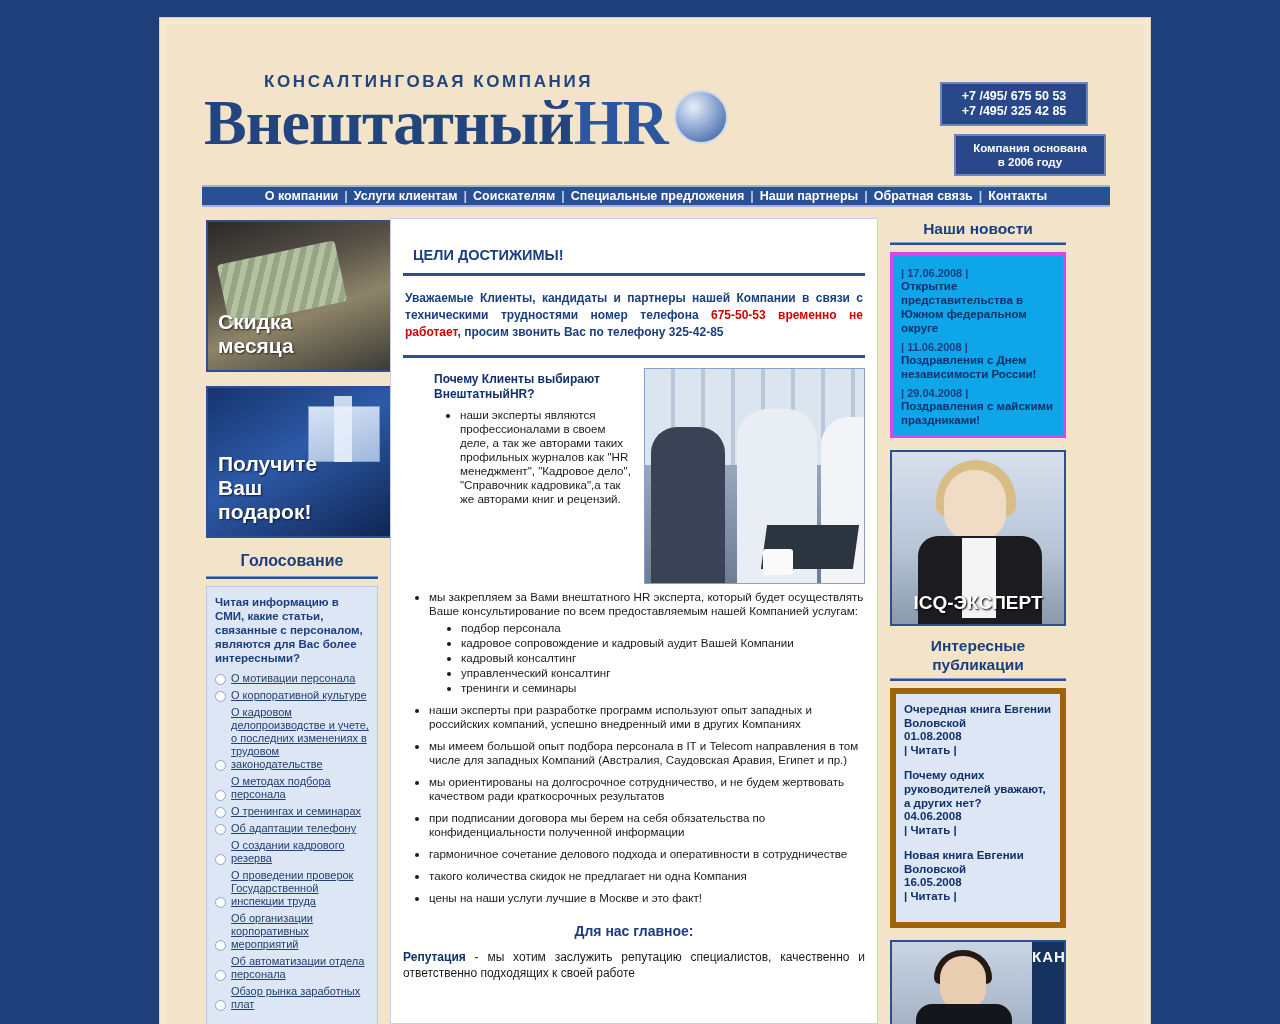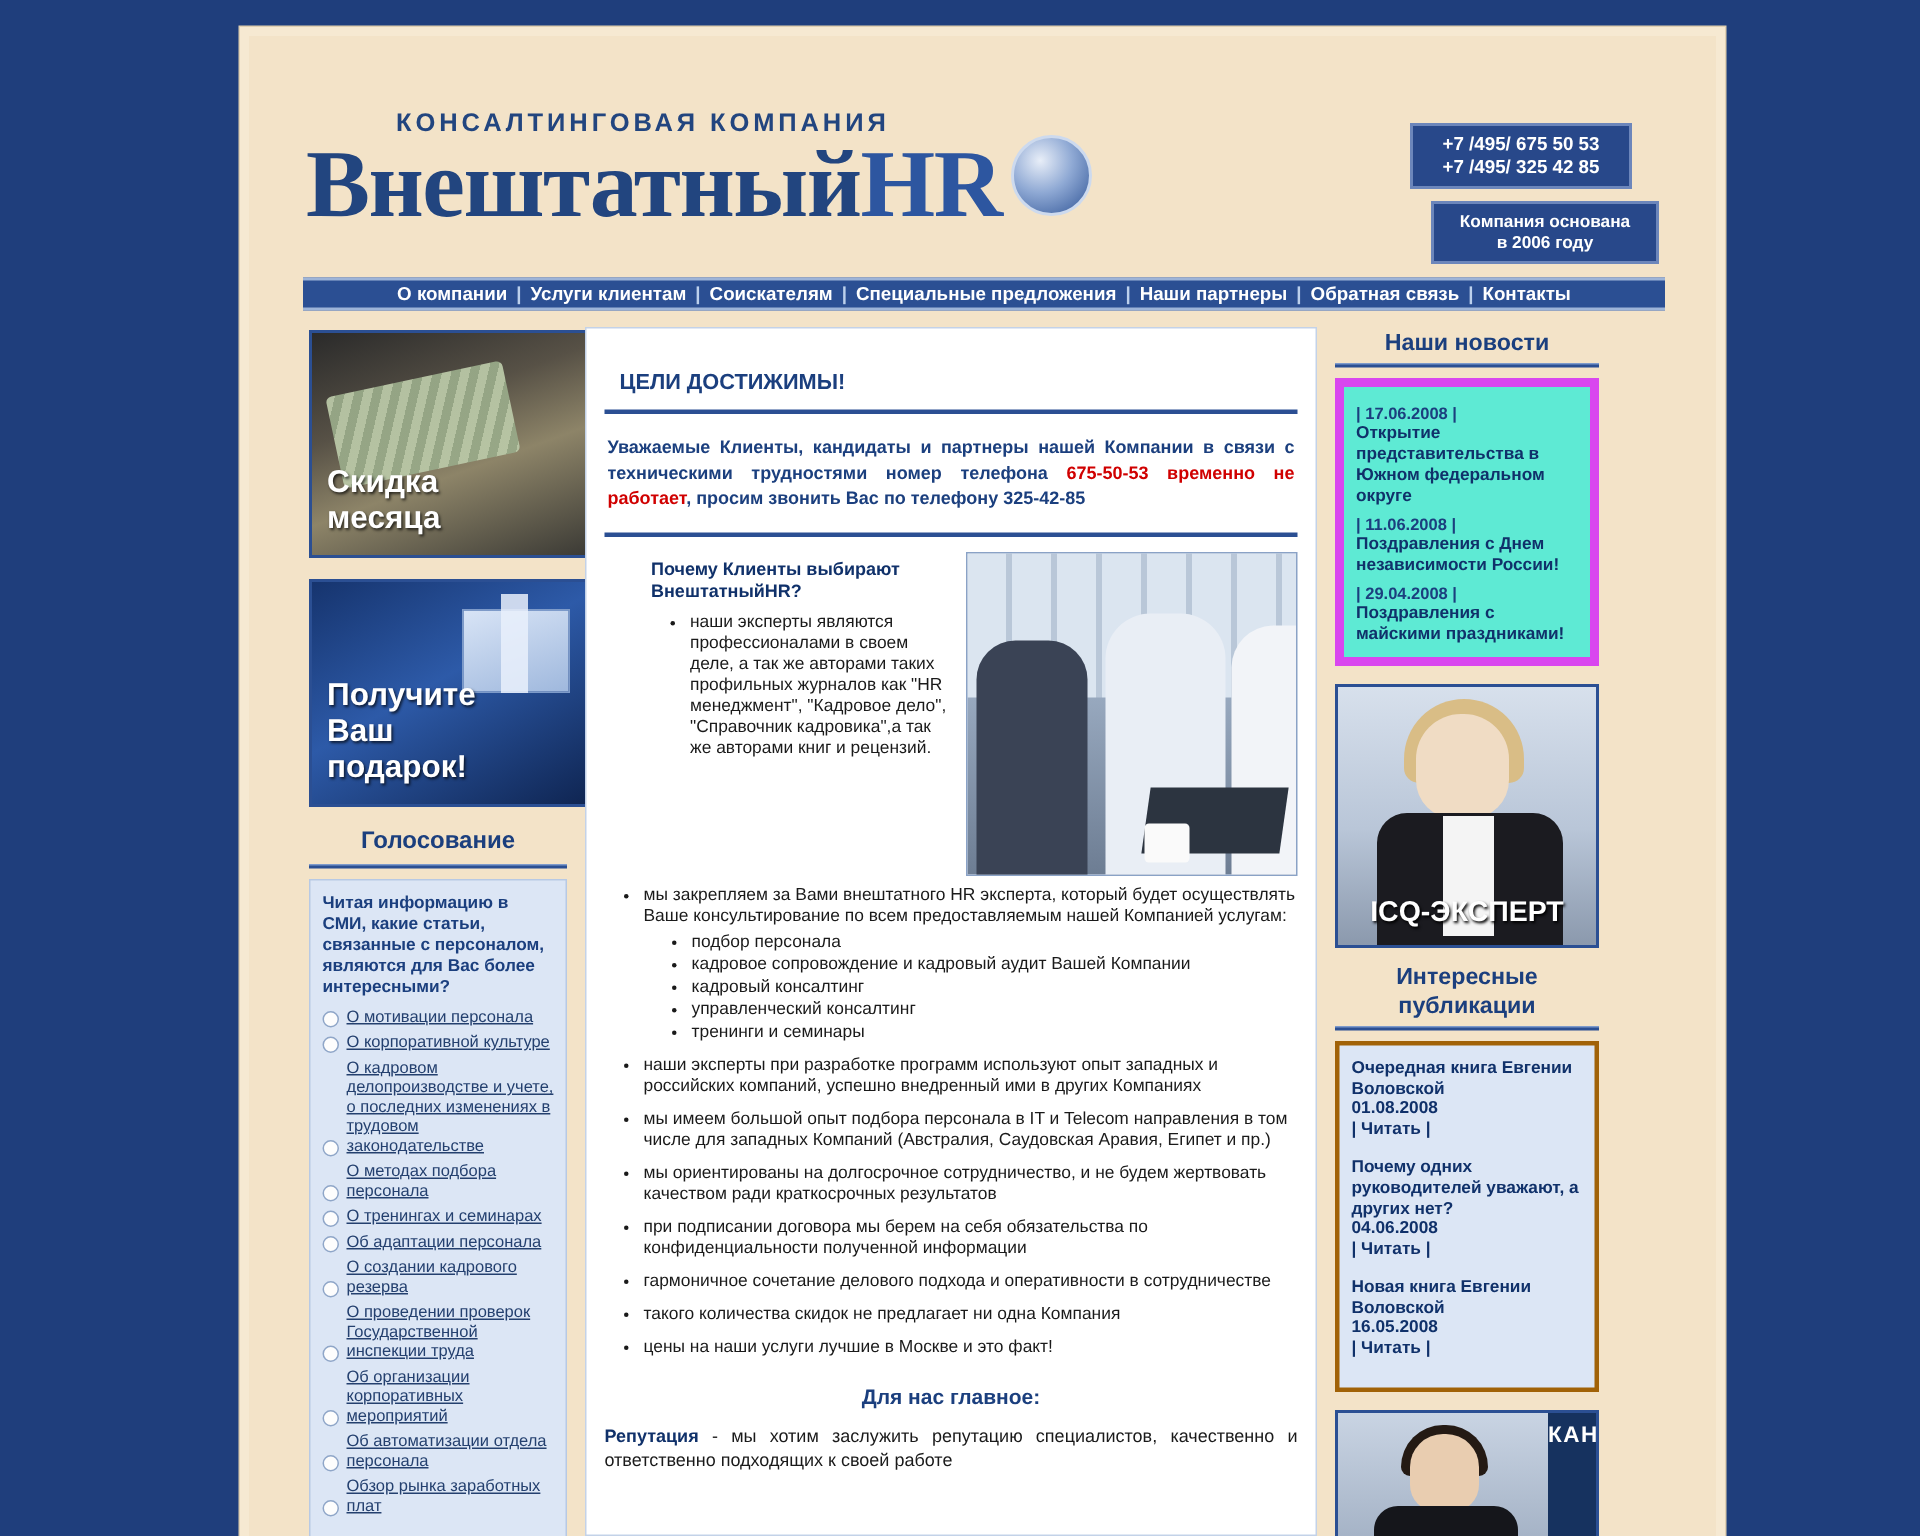--- a/index.html
+++ b/index.html
@@ -215,41 +215,41 @@
   }
   .para { font-size: 12px; color: #1a1a1a; text-align: justify; line-height: 16px; }
   .para b { color: #10316a; }
 
   
   .r-title {
     text-align: center; color: #1b3f7e; font-weight: bold;
     font-size: 15.5px; margin: 2px 0 4px;
   }
   .news-box {
-    background: #5eead4; border: 6px solid #d946ef;
+    background: #0ea5e9; border: 3px solid #d946ef;
     padding: 6px 8px 8px; font-size: 11.5px; color: #10316a;
   }
   .news-date { color: #1b3f7e; font-weight: bold; font-size: 11px; margin-top: 6px; }
   .news-head { font-weight: bold; font-size: 11.5px; line-height: 14px; color: #10316a; }
   .icq {
     margin-top: 12px; width: 176px; height: 176px;
     border: 2px solid #2b4f93; position: relative; overflow: hidden;
     background: linear-gradient(180deg,#d7e0ec 0%, #b9c6d8 55%, #8b99ad 100%);
   }
   .icq .head { position: absolute; left: 52px; top: 18px; width: 62px; height: 70px; background: #f0dcc4; border-radius: 30px 30px 26px 26px; }
   .icq .hair { position: absolute; left: 44px; top: 8px; width: 80px; height: 56px; background: #d9bd86; border-radius: 40px 40px 10px 10px; }
   .icq .body { position: absolute; left: 26px; top: 84px; width: 124px; height: 92px; background: #1b1b20; border-radius: 20px 20px 0 0; }
   .icq .shirt { position: absolute; left: 70px; top: 86px; width: 34px; height: 80px; background: #f4f4f4; }
   .icq-label {
     position: absolute; left: 0; bottom: 10px; width: 100%;
     text-align: center; color: #ffffff; font-weight: bold; font-size: 19px;
     text-shadow: 1px 1px 2px #000;
   }
   .pub-box {
-    background: #dce6f5; border: 3px solid #a16207;
+    background: #dce6f5; border: 6px solid #a16207;
     padding: 8px; font-size: 11.5px; color: #10316a;
   }
   .pub-title { font-weight: bold; line-height: 14px; }
   .pub-date { font-weight: bold; }
   .pub-read { font-weight: bold; margin: 2px 0 12px; }
   .cand {
     margin-top: 12px; width: 176px; height: 120px;
     border: 2px solid #2b4f93; position: relative; overflow: hidden;
     background: linear-gradient(180deg,#c9d4e3 0%, #97a6bb 100%);
   }
@@ -340,21 +340,21 @@
       <div class="vote-opt">
           <span class="radio"></span>
           <span>О методах подбора персонала</span>
         </div>
       <div class="vote-opt">
           <span class="radio"></span>
           <span>О тренингах и семинарах</span>
         </div>
       <div class="vote-opt">
           <span class="radio"></span>
-          <span>Об адаптации персонала</span>
+          <span>Об адаптации телефону</span>
         </div>
       <div class="vote-opt">
           <span class="radio"></span>
           <span>О создании кадрового резерва</span>
         </div>
       <div class="vote-opt">
           <span class="radio"></span>
           <span>О проведении проверок Государственной инспекции труда</span>
         </div>
       <div class="vote-opt">

